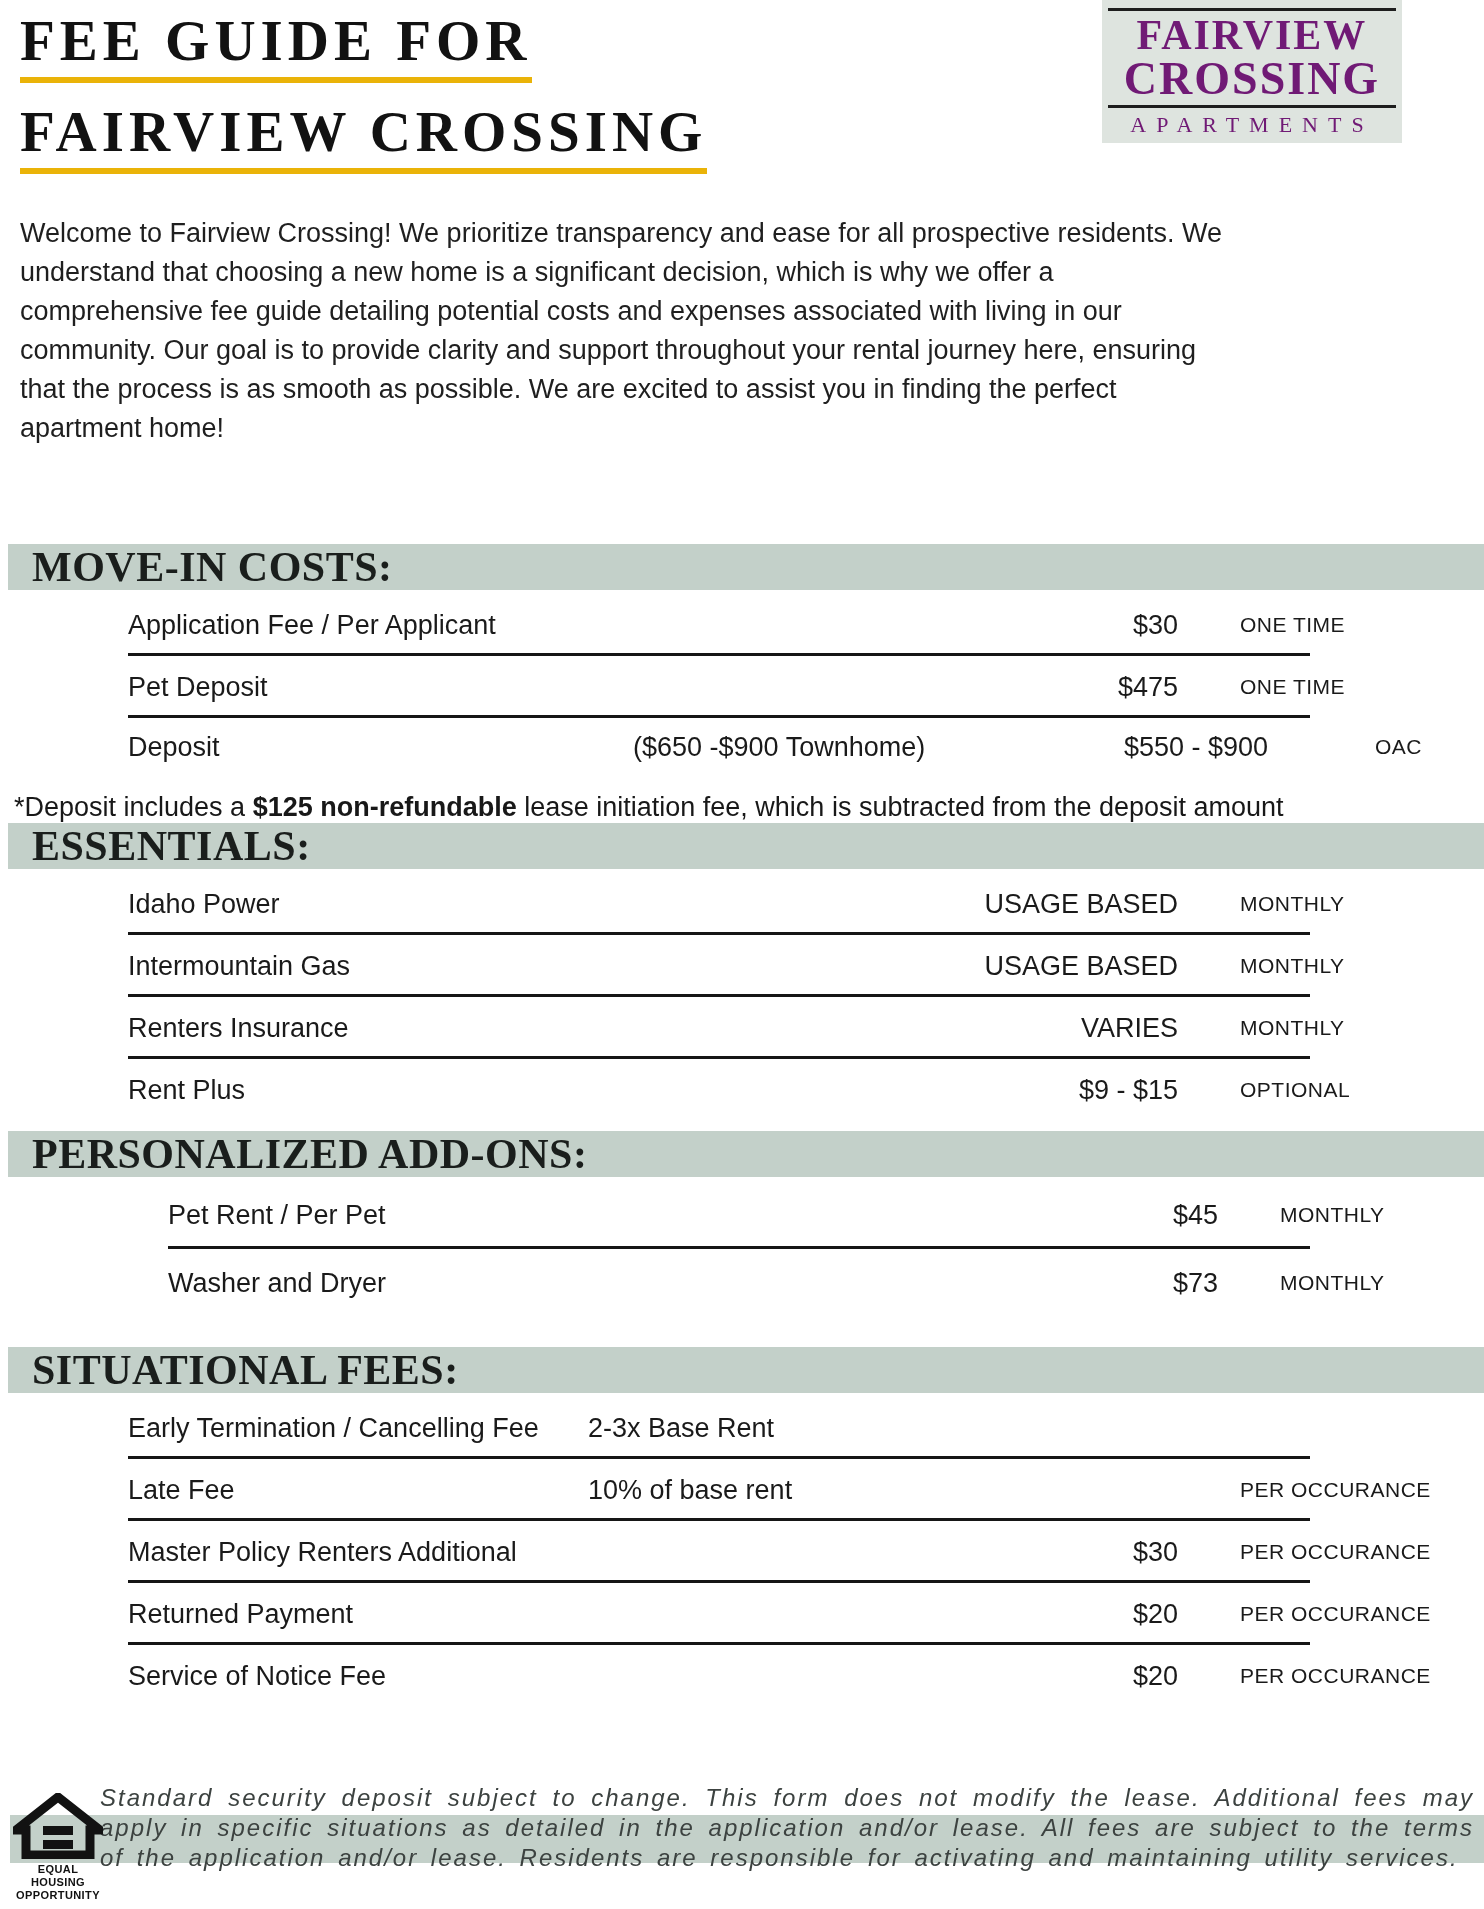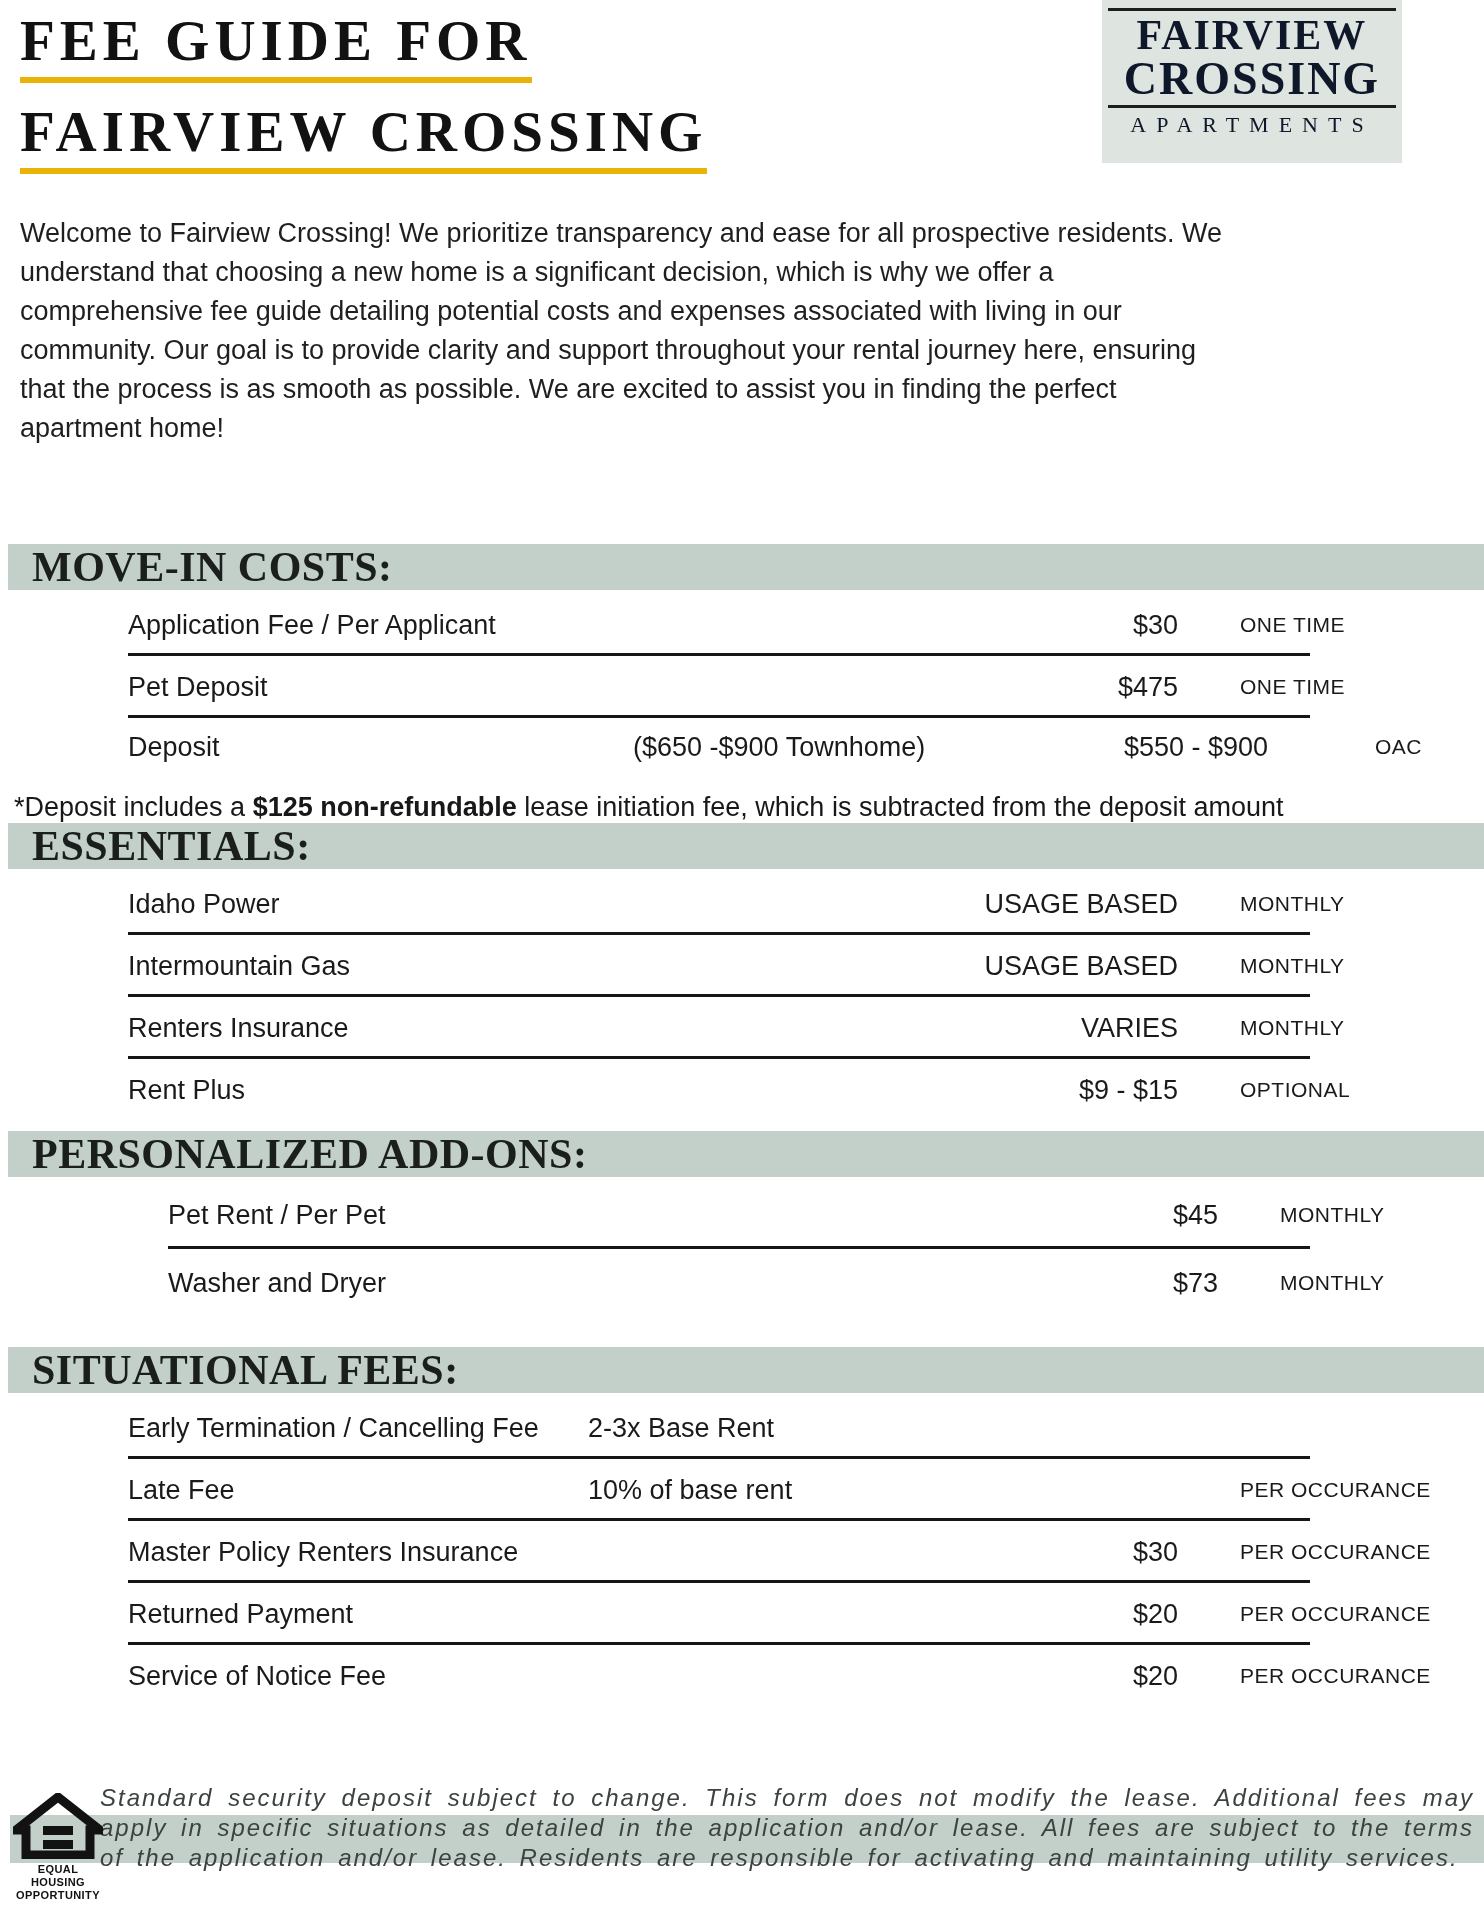--- a/index.html
+++ b/index.html
@@ -26,26 +26,26 @@
     letter-spacing:5px;
     color:#121212;
     line-height:1.02;
     border-bottom:6px solid #eab308;
     padding-bottom:7px;
   }
   .title-line + .title-line { margin-top:20px; }
 
   .brand-logo {
     position:absolute; top:0; right:82px;
-    width:300px; height:163px;
+    width:300px; height:143px;
     background:#dee4df;
     text-align:center;
     padding-top:8px;
     font-family:"Liberation Serif", serif;
-    color:#0f172a;
+    color:#701a75;
   }
   .brand-rule { height:3px; background:#1d1d1d; margin:0 6px; }
   .brand-name-1 { font-size:42px; font-weight:bold; letter-spacing:2px; line-height:44px; margin-top:2px; }
   .brand-name-2 { font-size:46px; font-weight:bold; letter-spacing:2px; line-height:44px; margin-bottom:4px; }
   .brand-sub { font-size:22px; letter-spacing:10px; line-height:26px; margin-top:4px; font-weight:normal; }
 
   
   .intro {
     margin:46px 0 0 20px;
     width:1210px;
@@ -241,21 +241,21 @@
         <span class="val"></span>
         <span class="freq"></span>
       </div>
       <div class="row underlined">
         <span class="label">Late Fee</span>
         <span class="mid">10% of base rent</span>
         <span class="val"></span>
         <span class="freq">PER OCCURANCE</span>
       </div>
       <div class="row underlined">
-        <span class="label">Master Policy Renters Insurance</span>
+        <span class="label">Master Policy Renters Additional</span>
         <span class="mid"></span>
         <span class="val">$30</span>
         <span class="freq">PER OCCURANCE</span>
       </div>
       <div class="row underlined">
         <span class="label">Returned Payment</span>
         <span class="mid"></span>
         <span class="val">$20</span>
         <span class="freq">PER OCCURANCE</span>
       </div>

